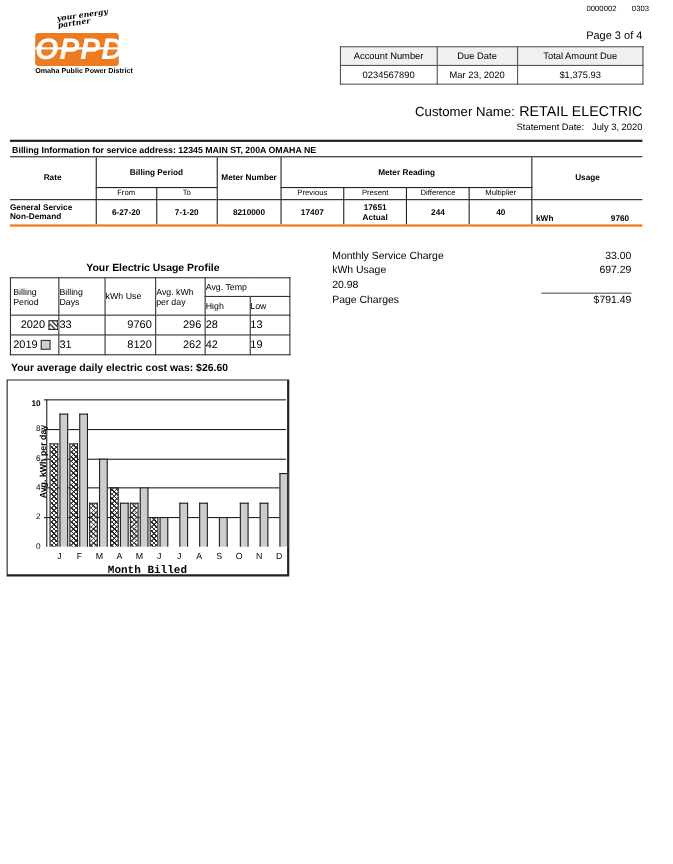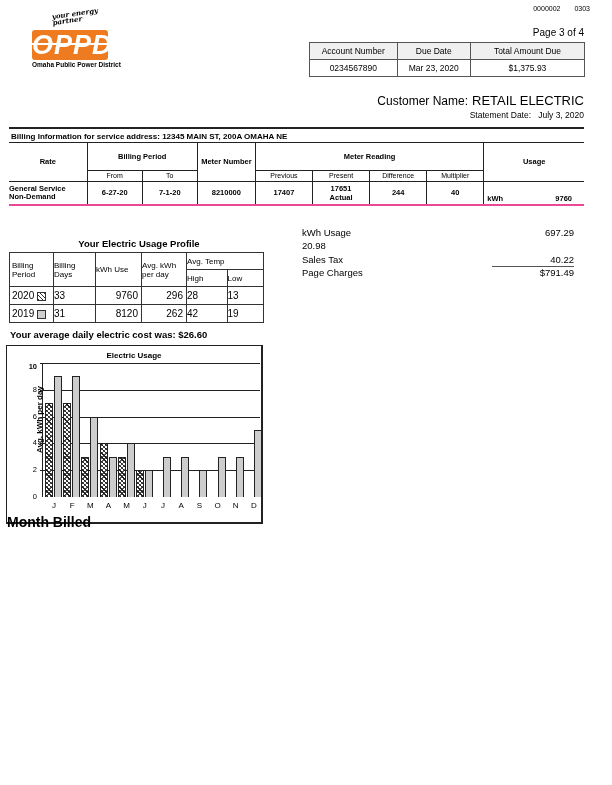--- a/index.html
+++ b/index.html
@@ -18,21 +18,21 @@
   .custname { right: 28px; top: 93px; font-size: 12px; }
   .custname b { font-weight: normal; font-size: 13px; margin-left: 4px; }
   .stmt { right: 28px; top: 110px; font-size: 8.5px; }
   .billhead { left: 9px; top: 127px; width: 575px; border-top: 2px solid #222; border-bottom: 1px solid #222; height: 16px; font-size: 8px; font-weight: bold; padding: 3px 2px; }
   table.bill { position: absolute; left: 9px; top: 143px; width: 575px; border-collapse: collapse; font-size: 7.5px; font-weight: bold; }
   table.bill td { border-left: 1px solid #222; border-right: 1px solid #222; text-align: center; }
   table.bill td:first-child { border-left: none; }
   table.bill td:last-child { border-right: none; }
   table.bill .h1 td { height: 27px; border-bottom: 1px solid #222; }
   table.bill .h2 td { height: 11px; font-weight: normal; font-size: 7px; border-bottom: 1px solid #222; }
-  table.bill .r td { height: 24px; border-bottom: 2px solid #ec4899; }
+  table.bill .r td { height: 24px; border-bottom: 2px solid #f97316; }
   .rowspan-b { border-bottom: 1px solid #222 !important; }
   .usagecell { display: flex; justify-content: space-between; padding: 0 12px 0 3px; text-align: left; margin-top: 12px; }
   .prof-title { left: 10px; top: 238px; width: 258px; text-align: center; font-size: 9.5px; font-weight: bold; }
   table.prof { position: absolute; left: 9px; top: 252px; width: 255px; border-collapse: collapse; font-size: 8.5px; }
   table.prof td { border: 1px solid #333; }
   .prof .hd td { font-size: 8px; height: 17px; }
   .prof .dr td { height: 18px; font-size: 10px; }
   .prof .num { text-align: right; padding-right: 3px; }
   .swatch { display: inline-block; width: 9px; height: 9px; border: 1px solid #333; vertical-align: middle; margin-left: 3px; }
   .sw2020 { background: repeating-linear-gradient(45deg, #333 0 1px, #fff 1px 3px), #fff; }
@@ -43,21 +43,21 @@
   .chart { left: 6px; top: 345px; width: 257px; height: 179px; border: 1px solid #222; border-right-width: 2px; border-bottom-width: 2px; }
   .chart-title { position: absolute; left: 0; width: 100%; top: 5px; text-align: center; font-size: 8px; font-weight: bold; }
   .plot { position: absolute; left: 35px; top: 17px; width: 218px; height: 134px; border-left: 1px solid #222; }
   .gl { position: absolute; left: -3px; right: 0; height: 1px; background: #222; }
   .ytick { position: absolute; left: -16px; font-size: 7.5px; width: 10px; text-align: right; transform: translateY(-5px); }
   .ylabel { position: absolute; left: -8px; top: 90px; transform: rotate(-90deg); transform-origin: left top; font-size: 8px; font-weight: bold; white-space: nowrap; }
   .bar { position: absolute; bottom: 0; width: 8px; border: 1px solid #222; border-bottom: none; }
   .b2020 { background: repeating-linear-gradient(45deg, transparent 0 1px, #222 1px 2px, transparent 2px 3px), repeating-linear-gradient(-45deg, #fff 0 1px, #555 1px 2px, #fff 2px 3px); }
   .b2019 { background: #cdcdcd; }
   .xtick { position: absolute; top: 138px; width: 20px; text-align: center; font-size: 8px; }
-  .xlabel { position: absolute; left: 0; width: 100%; top: 168px; font-size: 14px; font-weight: bold; }
+  .xlabel { position: absolute; left: 0; width: 100%; top: 168px; text-align: center; font-size: 10px; font-weight: bold; font-family: Liberation Mono, monospace; }
 </style>
 </head>
 <body>
 
 <div class="abs logo">
   <div class="logo-tag">your energy partner</div>
   <div class="logo-word">OPPD</div>
   <div class="logo-sub">Omaha Public Power District</div>
 </div>
 
@@ -141,60 +141,59 @@
     <td rowspan="2" style="width:42px">Billing Days</td>
     <td rowspan="2" style="width:46px">kWh Use</td>
     <td rowspan="2" style="width:45px">Avg. kWh per day</td>
     <td colspan="2">Avg.  Temp</td>
   </tr>
   <tr class="hd">
     <td>High</td>
     <td>Low</td>
   </tr>
   <tr class="dr">
-    <td style="text-align:left;padding-left:2px"><span>2020</span><span class="swatch sw2020"></span></td>
+    <td style="text-align:right;padding-left:2px"><span>2020</span><span class="swatch sw2020"></span></td>
     <td>33</td>
     <td class="num">9760</td>
     <td class="num">296</td>
     <td>28</td>
     <td>13</td>
   </tr>
   <tr class="dr">
     <td style="text-align:left;padding-left:2px"><span>2019</span><span class="swatch sw2019"></span></td>
     <td>31</td>
     <td class="num">8120</td>
     <td class="num">262</td>
     <td>42</td>
     <td>19</td>
   </tr>
 </tbody>
   </table>
 <div class="abs avgcost">Your average daily electric cost was: $26.60</div>
 
 <div class="abs charges">
   <div class="ln">
+      <span>Monthly Service Charge</span>
+      <span>33.00</span>
+    </div>
+  <div class="ln">
       <span>kWh Usage</span>
       <span>697.29</span>
     </div>
   <div class="ln">
       <span>20.98</span>
-    </div>
-  <div class="ln">
-      <span>Sales Tax</span>
-      <span>40.22</span>
     </div>
   <div class="ln" style="position:relative">
     <span>Page Charges</span>
     <span>$791.49</span>
     <div style="position:absolute;right:0;top:-1px;width:82px;height:1px;background:#555"></div>
   </div>
 </div>
 
 <div class="abs chart">
-  <div class="chart-title">Electric Usage</div>
   <div class="plot" id="plot">
     <div class="ylabel">Avg. kWh per day</div>
   <div class="ytick" style="top: 134px;">0</div>
       <div class="gl" style="top: 107.2px;"></div>
       <div class="ytick" style="top: 107.2px;">2</div>
       <div class="gl" style="top: 80.4px;"></div>
       <div class="ytick" style="top: 80.4px;">4</div>
       <div class="gl" style="top: 53.6px;"></div>
       <div class="ytick" style="top: 53.6px;">6</div>
       <div class="gl" style="top: 26.8px;"></div>

